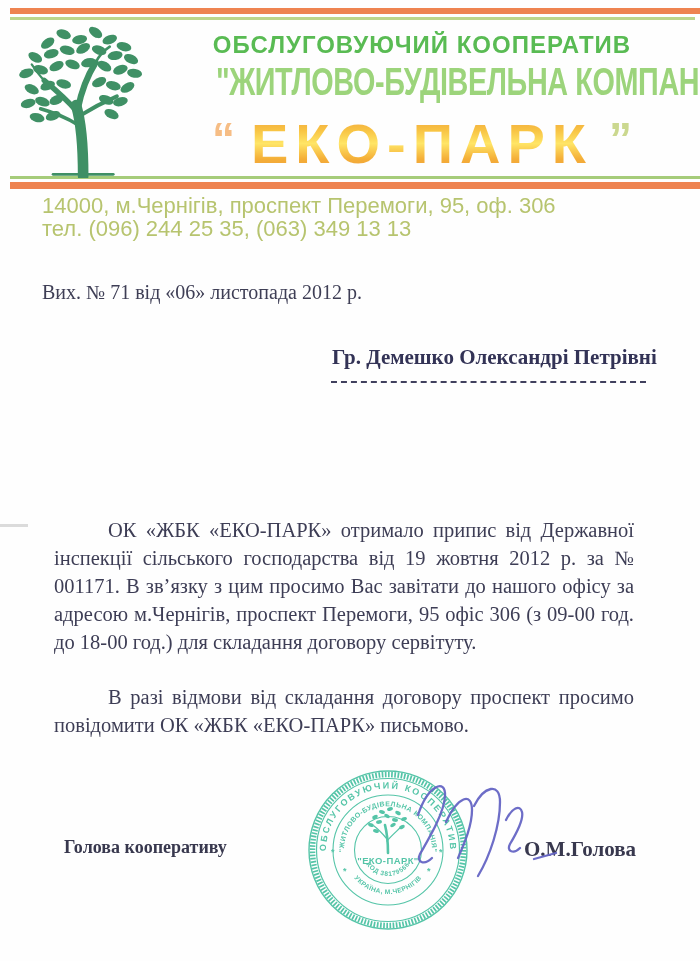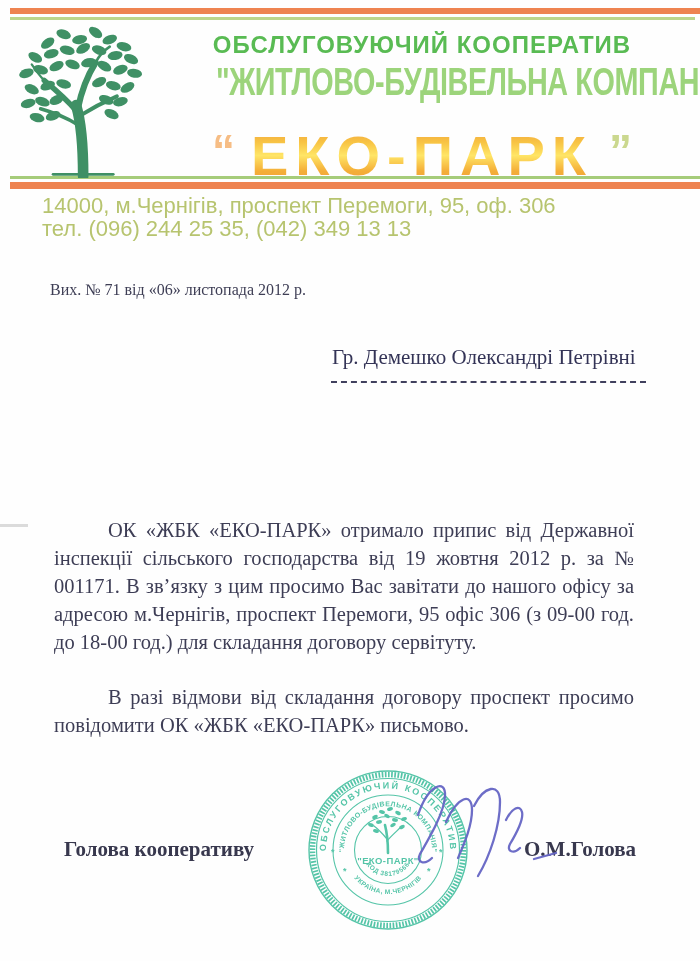--- a/index.html
+++ b/index.html
@@ -16,48 +16,48 @@
   
   .tree-logo{position:absolute;left:14px;top:20px;z-index:2;}
 
   
   .title-block{position:absolute;left:152px;right:8px;top:31px;text-align:center;
                font-family:"Liberation Sans",sans-serif;}
   .org-type{font-size:24px;font-weight:700;color:#59bb53;letter-spacing:1px;white-space:nowrap;}
   .company-line{margin-top:2px;}
   .company-inner{display:inline-block;font-size:36px;font-weight:700;color:#9cd47b;
                  letter-spacing:-0.5px;transform:scale(0.8,1.1);transform-origin:50% 55%;white-space:nowrap;}
-  .brand-line{margin-top:20px;white-space:nowrap;}
+  .brand-line{margin-top:8px;white-space:nowrap;}
   .brand-name{display:inline-block;font-size:56px;font-weight:800;letter-spacing:7px;
               background:linear-gradient(180deg,#f0983a 0%,#f8c444 30%,#ffe566 50%,#f4ae37 74%,#ee9a40 100%);
               -webkit-background-clip:text;background-clip:text;color:#f5a033;-webkit-text-fill-color:transparent;}
   .brand-quote{display:inline-block;font-size:46px;font-weight:800;vertical-align:8px;}
   .brand-quote.open{color:#f6bd85;margin-right:16px;}
   .brand-quote.close{color:#cbd88f;margin-left:16px;}
 
   
   .address-block{position:absolute;left:42px;top:194px;font-family:"Liberation Sans",sans-serif;
                  font-size:22px;line-height:23px;color:#b7c46f;}
 
   
-  .ref-line{position:absolute;left:50px;top:281px;font-size:16px;color:#3e3e55;}
-  .recipient-name{position:absolute;left:332px;top:345px;font-size:21px;font-weight:normal;color:#333356;}
+  .ref-line{position:absolute;left:42px;top:281px;font-size:20px;color:#3e3e55;}
+  .recipient-name{position:absolute;left:332px;top:345px;font-size:21px;font-weight:bold;color:#333356;}
   .recipient-underline{position:absolute;left:331px;top:381px;width:315px;height:0;
                        border-top:2.5px dashed #40405e;}
 
   
   .body-text{position:absolute;left:42px;top:504px;width:604px;font-size:20.5px;line-height:28px;
              text-align:justify;color:#3d3d55;}
   .body-text p{margin:12px;text-indent:54px;}
   .body-text p + p{margin-top:27px;}
 
   .scan-artifact{position:absolute;left:0;top:524px;width:28px;height:3px;background:#d2d2d2;opacity:.8;}
 
   
-  .position-title{position:absolute;left:64px;top:837px;font-size:21px;font-weight:bold;color:#38384e;}
+  .position-title{position:absolute;left:64px;top:837px;font-size:18px;font-weight:bold;color:#38384e;}
   .signer-name{position:absolute;left:524px;top:837px;font-size:21px;font-weight:bold;color:#38384e;}
   .stamp{position:absolute;left:303px;top:765px;opacity:.88;}
   .signature-ink{position:absolute;left:388px;top:760px;z-index:3;opacity:.95;}
 </style>
 </head>
 <body>
 
 <div class="page">
 
   <div class="rule rule-orange-top"></div>
@@ -120,21 +120,21 @@
     <div class="company-line">
       <span class="company-inner">"ЖИТЛОВО-БУДІВЕЛЬНА КОМПАНІЯ</span>
     </div>
     <div class="brand-line">
       <span class="brand-quote open">“</span><span class="brand-name">ЕКО-ПАРК</span><span class="brand-quote close">”</span>
     </div>
   </div>
 
   <div class="address-block">
     <div>14000, м.Чернігів, проспект Перемоги, 95, оф. 306</div>
-    <div>тел. (096) 244 25 35, (042) 349 13 13</div>
+    <div>тел. (096) 244 25 35, (063) 349 13 13</div>
   </div>
 
   <div class="ref-line">Вих. № 71 від «06» листопада 2012 р.</div>
 
   <div class="recipient-name">Гр. Демешко Олександрі Петрівні</div>
   <div class="recipient-underline"></div>
 
   <div class="scan-artifact"></div>
 
   <div class="body-text">

